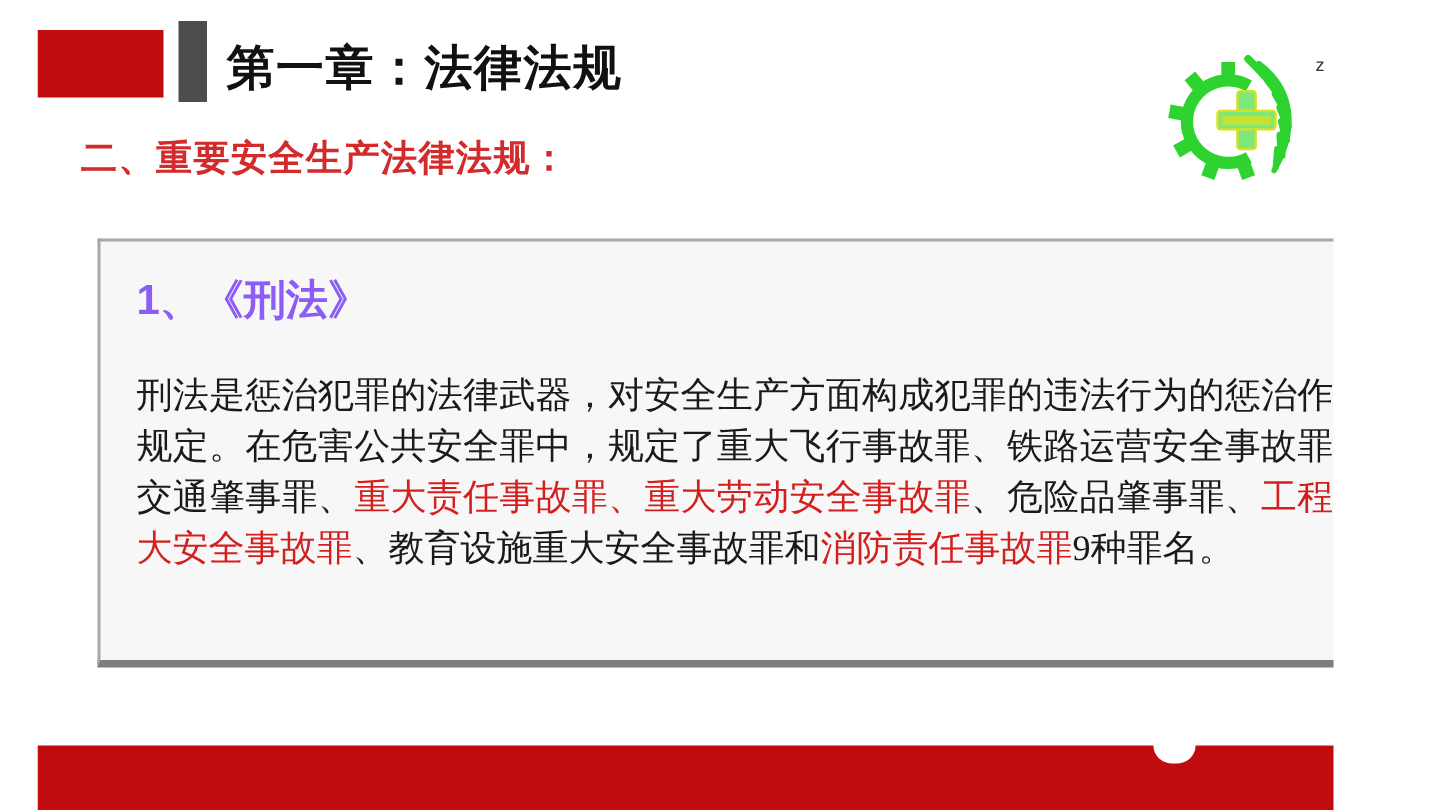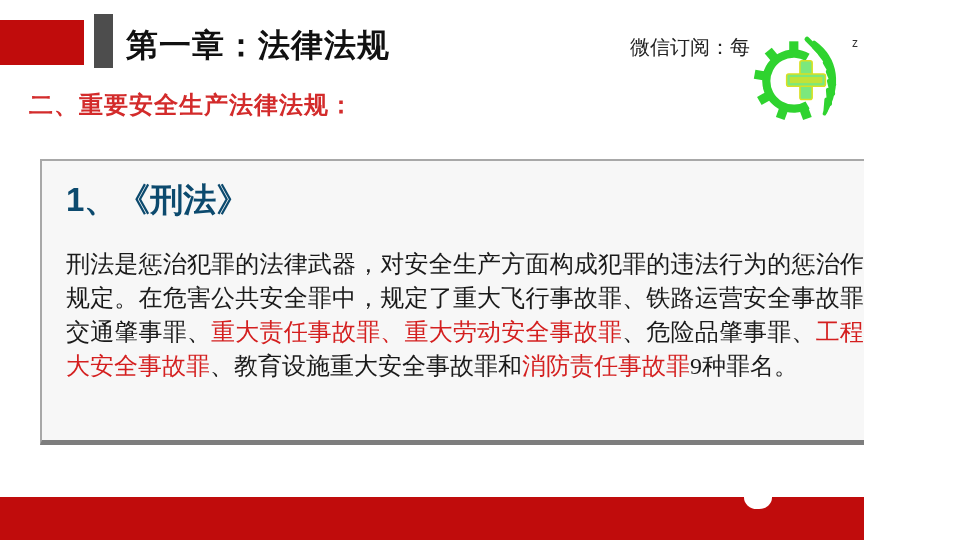--- a/index.html
+++ b/index.html
@@ -1,18 +1,19 @@
 <!DOCTYPE html>
 <html style="--accent-red: #c00c0c; --heading-red: #d32b2b; --text-red: #d41f1f; --dark-gray: #4d4d4d; --box-bg: #f7f7f7; --box-border-light: #a8a8a8; --box-border-dark: #7d7d7d; --logo-green: #2fd32f; --cross-yellow: #d9e021; --brand-pink: #eccaca;"><head>
 <meta charset="utf-8">
 <style>
   html,body{margin:0;padding:0;background:#ffffff;}
   .slide{
     position:relative;width:864px;height:540px;overflow:hidden;background:#ffffff;
     font-family:"Liberation Sans","DejaVu Sans",sans-serif;
+    margin-left:25px;
   }
   
   .bar-left-red{position:absolute;left:0;top:20px;width:84px;height:45px;background:var(--accent-red,#c00c0c);}
   .dark-square{position:absolute;left:94px;top:14px;width:19px;height:54px;background:var(--dark-gray,#4d4d4d);}
   .chapter-title{position:absolute;left:126px;top:24px;font-size:32px;font-weight:bold;color:#111;letter-spacing:1px;white-space:nowrap;}
   .wechat-prefix{position:absolute;left:630px;top:34px;font-size:20px;color:#222;white-space:nowrap;}
   .wechat-clipped{position:absolute;left:852px;top:36px;font-size:12px;color:#333;}
   .wechat-suffix{position:absolute;left:863px;top:33px;font-size:21px;color:#a21caf;white-space:nowrap;text-align:right;}
   .bar-right-red{position:absolute;left:934px;top:20px;width:26px;height:45px;background:var(--accent-red,#c00c0c);}
   .logo{position:absolute;left:753px;top:26px;width:102px;height:100px;}
@@ -20,21 +21,21 @@
   .section-heading{position:absolute;left:29px;top:89px;font-size:24px;font-weight:bold;color:var(--heading-red,#d32b2b);letter-spacing:1px;white-space:nowrap;}
   
   .card{
     position:absolute;left:40px;top:159px;width:877px;height:286px;box-sizing:border-box;
     background:var(--box-bg,#f7f7f7);
     border:2px solid var(--box-border-light,#a8a8a8);
     border-right:5px solid var(--box-border-dark,#7d7d7d);
     border-bottom:5px solid var(--box-border-dark,#7d7d7d);
     padding:22px 24px 0 24px;
   }
-  .card-title{font-size:33px;font-weight:bold;color:#0c4a6e;line-height:34px;}
+  .card-title{font-size:28px;font-weight:bold;color:#8b5cf6;line-height:34px;}
   .card-paragraph{margin-top:30px;font-size:24px;line-height:34px;color:#1a1a1a;text-align:justify;font-family:Liberation Serif, serif;}
   .card-paragraph .seg{color:#1a1a1a;}
   .card-paragraph .seg.red{color:var(--text-red,#d41f1f);}
   
   .footer-bar{position:absolute;left:0;top:497px;width:960px;height:43px;background:var(--accent-red,#c00c0c);}
   .brand{position:absolute;left:786px;top:473px;font-size:27px;font-weight:bold;color:var(--brand-pink,#eccaca);letter-spacing:1px;white-space:nowrap;text-shadow:0 0 1px #fff;}
   .wechat-icon{position:absolute;left:731px;top:475px;width:48px;height:42px;}
   .bubble-big{position:absolute;left:13px;top:9px;width:28px;height:25px;background:#fff;border-radius:50% 50% 46% 46%;}
   .bubble-big:after{content:"";position:absolute;left:4px;bottom:-5px;width:0;height:0;border:6px solid transparent;border-top-color:#fff;transform:rotate(20deg);}
   .bubble-small{position:absolute;left:0;top:0;width:20px;height:18px;background:#fff;border-radius:50%;}
@@ -49,21 +50,20 @@
 </style>
 </head>
 <body>
 
 <div class="slide">
 
   <div class="bar-left-red"></div>
   <div class="dark-square"></div>
   <div class="chapter-title">第一章：法律法规</div>
 
-  <span class="wechat-prefix">微信订阅：每</span>
   <span class="wechat-clipped">z</span>
   <span class="wechat-suffix">出品</span>
 
   <svg class="logo" viewBox="0 0 100 98">
 
     <path d="M53.5 30.6 A27 27 0 1 0 53.5 77.4" fill="none" stroke="#2fd32f" stroke-width="8"></path>
 
     <g fill="#2fd32f">
       <rect x="35.5" y="15" width="9" height="9" transform="rotate(0,40,54)"></rect>
       <rect x="35.5" y="15" width="9" height="9" transform="rotate(320,40,54)"></rect>

